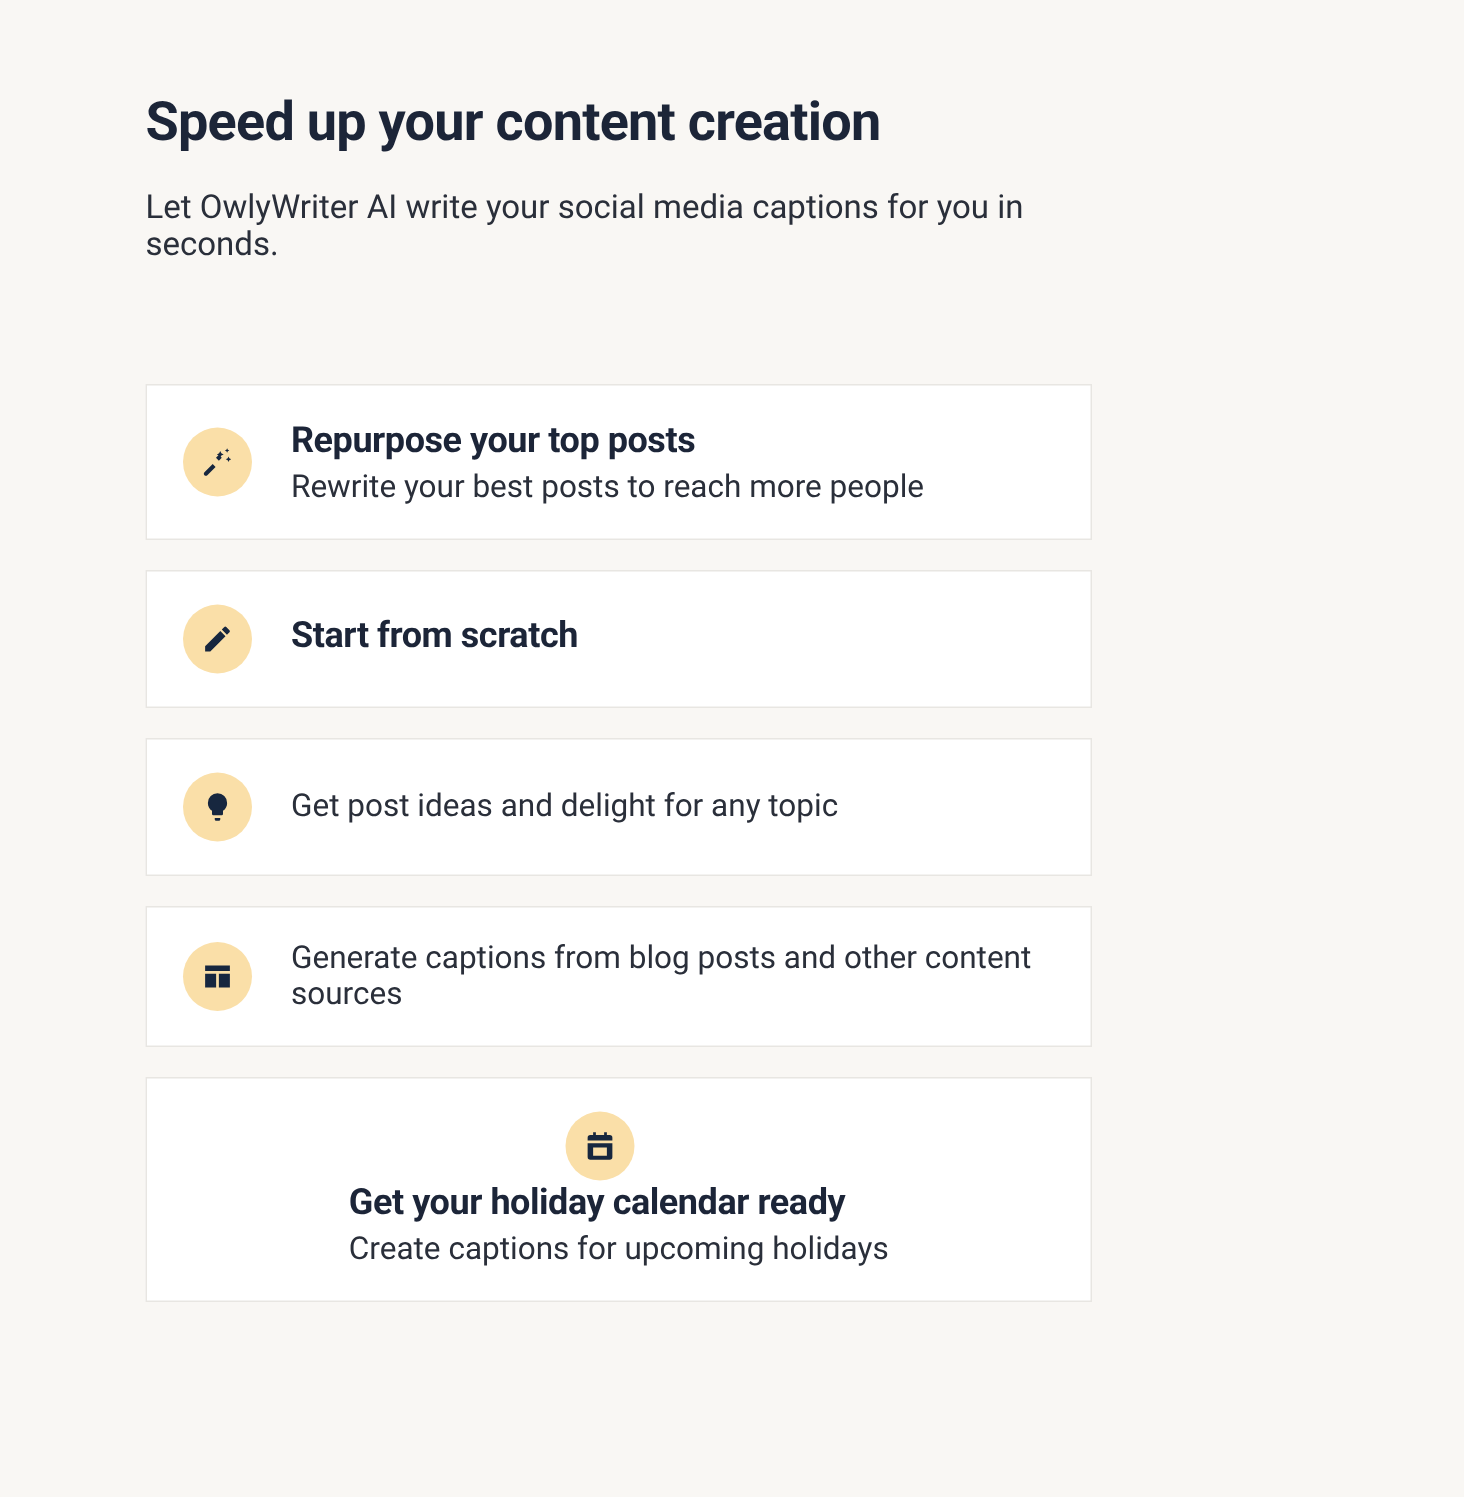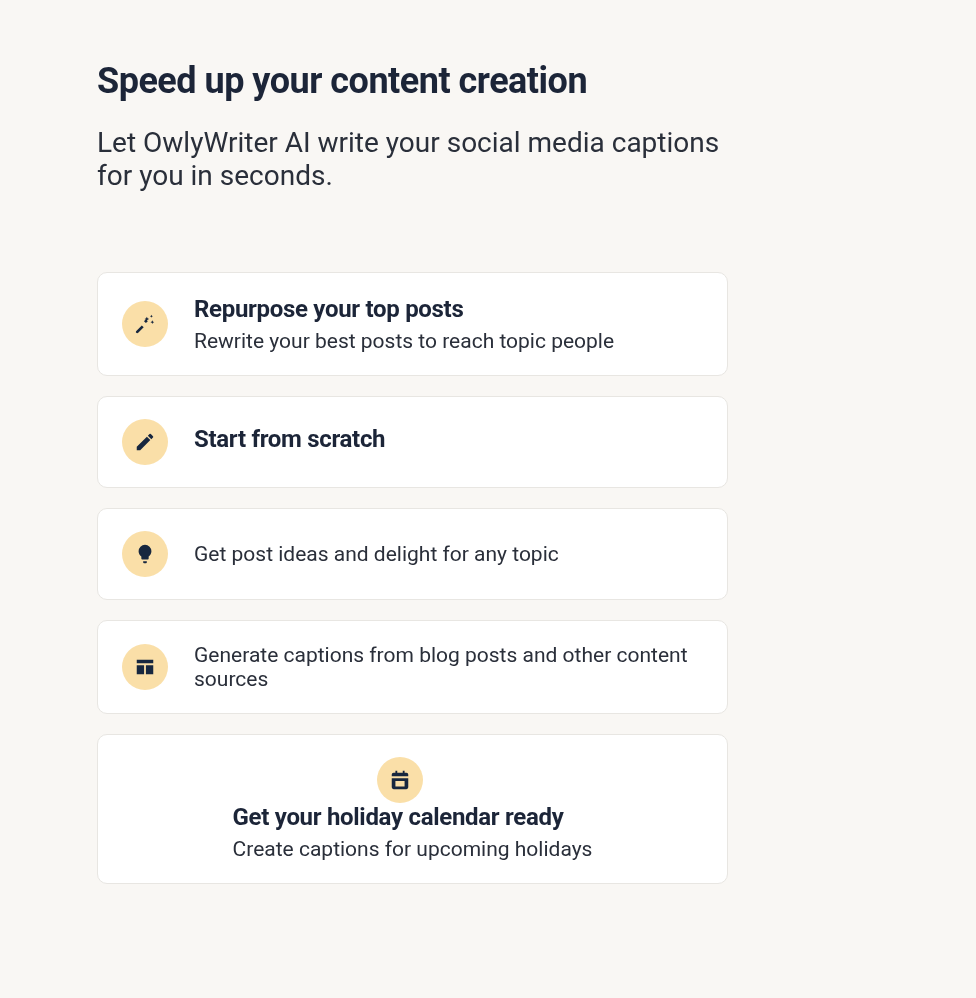--- a/index.html
+++ b/index.html
@@ -25,31 +25,31 @@
       padding: 60px 97px 80px;
     }
     h1.page-title {
       font-size: 36px;
       font-weight: 700;
       color: var(--text-dark);
       margin: 0 0 24px 0;
       letter-spacing: -0.5px;
     }
     p.subtitle {
-      font-size: 28px;
+      font-size: 22px;
       color: var(--text-body);
       margin: 0 0 80px 0;
       font-weight: 400;
     }
     .card {
       display: flex;
       align-items: center;
       background: var(--card-bg);
       border: 1px solid var(--card-border);
-      border-radius: 10px;
+      border-radius: 0;
       padding: 22px 24px;
       margin-bottom: 20px;
       cursor: pointer;
     }
     .card:last-child { margin-bottom: 0; flex-direction: column; }
     .icon-circle {
       width: 46px;
       height: 46px;
       min-width: 46px;
       border-radius: 50%;
@@ -87,21 +87,21 @@
   <p class="subtitle">Let OwlyWriter AI write your social media captions for you in seconds.</p>
 
   <div class="card">
     <div class="icon-circle">
       <svg viewBox="0 0 24 24">
           <path d="M8.5 13.5l-6 6c-.6.6-.6 1.5 0 2.1.6.6 1.5.6 2.1 0l6-6-2.1-2.1zM13 11l-2.1-2.1 2.1-2.1 2.1 2.1L13 11zM14 4l.8 1.7L16.5 6.5 14.8 7.3 14 9l-.8-1.7L11.5 6.5l1.7-.8L14 4zM20 8l.6 1.3 1.4.7-1.4.7L20 12l-.6-1.3L18 10l1.4-.7L20 8zM19 2l.5 1.1L20.6 3.6 19.5 4.1 19 5.2l-.5-1.1L17.4 3.6l1.1-.5L19 2z"></path>
         </svg>
     </div>
     <div class="card-text">
       <div class="card-title">Repurpose your top posts</div>
-      <div class="card-desc">Rewrite your best posts to reach topic people</div>
+      <div class="card-desc">Rewrite your best posts to reach more people</div>
     </div>
   </div>
 
   <div class="card">
     <div class="icon-circle">
       <svg viewBox="0 0 24 24">
           <path d="M3 17.25V21h3.75L17.81 9.94l-3.75-3.75L3 17.25zM20.71 7.04a1 1 0 0 0 0-1.41l-2.34-2.34a1 1 0 0 0-1.41 0l-1.83 1.83 3.75 3.75 1.83-1.83z"></path>
         </svg>
     </div>
     <div class="card-text">

